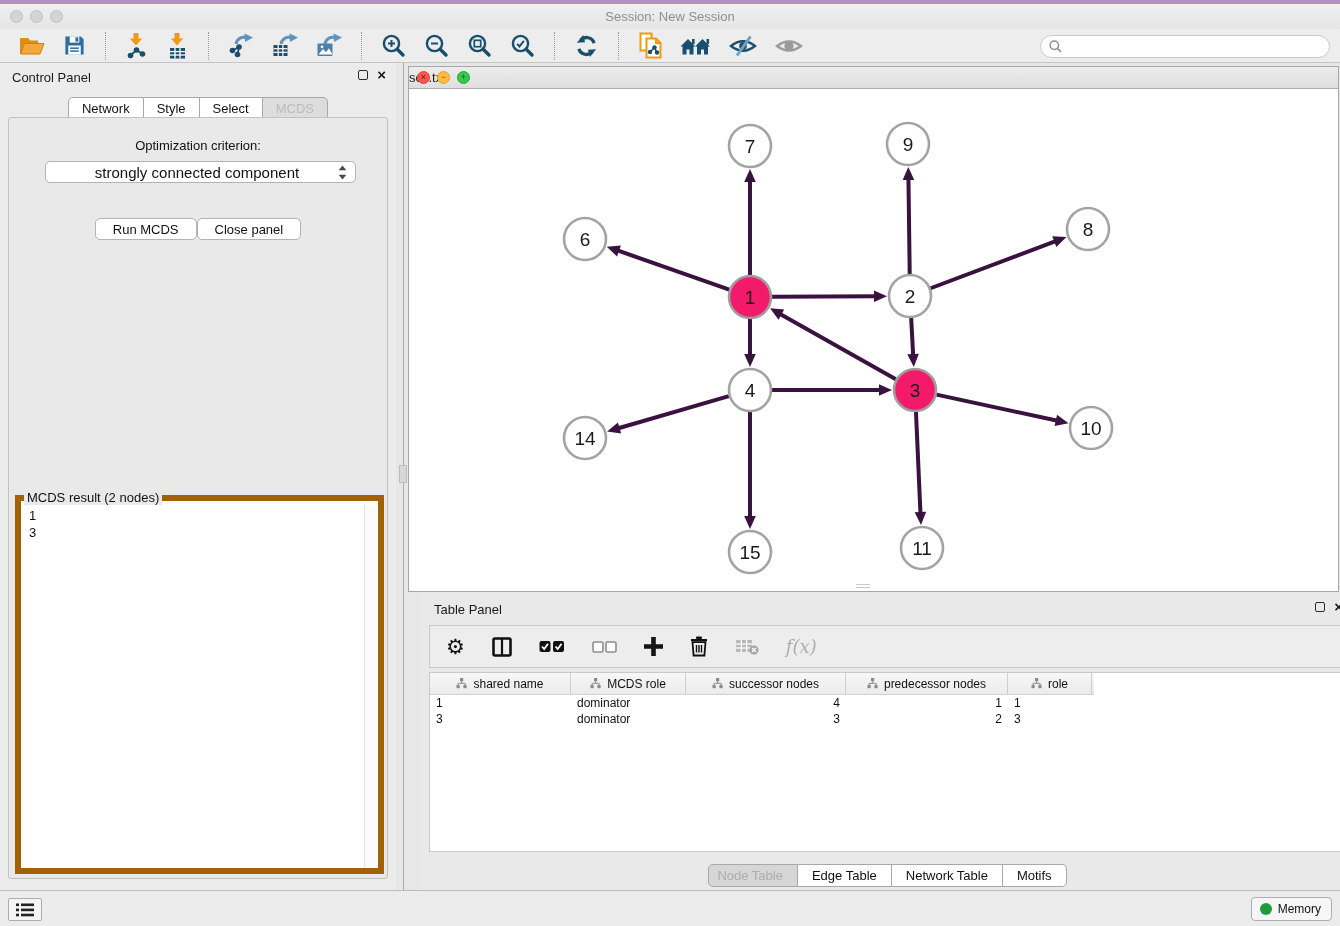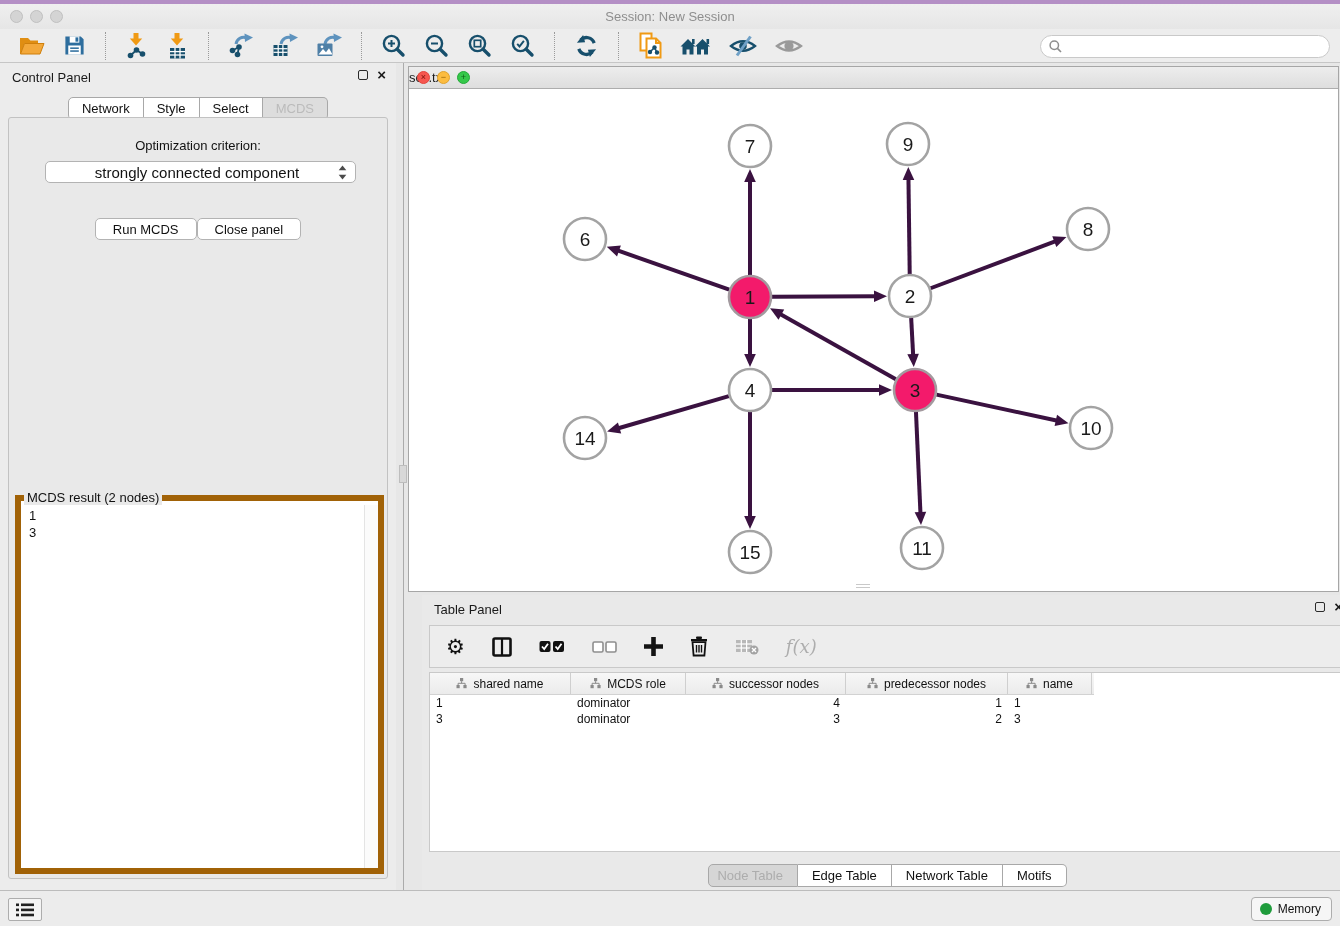--- a/index.html
+++ b/index.html
@@ -522,21 +522,21 @@
             </svg>
             <span>predecessor nodes</span>
           </div>
           <div class="tp-hcell" style="width: 84px;">
             <svg width="11" height="11" viewBox="0 0 11 11">
               <rect x="4" y="0" width="3.2" height="3.2" fill="#8A8A8A"></rect>
               <rect x="0.5" y="7" width="3.2" height="3.2" fill="#8A8A8A"></rect>
               <rect x="7.4" y="7" width="3.2" height="3.2" fill="#8A8A8A"></rect>
               <path d="M5.6 3.2v2.1M2.1 7V5.3h7V7" stroke="#8A8A8A" fill="none"></path>
             </svg>
-            <span>name</span>
+            <span>role</span>
           </div>
         </div>
       <div id="tp-rows">
           <div class="tp-row">
             <div class="tp-cell" style="width: 141px; text-align: left;">1</div>
             <div class="tp-cell" style="width: 115px; text-align: left;">dominator</div>
             <div class="tp-cell" style="width: 160px; text-align: right;">4</div>
             <div class="tp-cell" style="width: 162px; text-align: right;">1</div>
             <div class="tp-cell" style="width: 84px; text-align: left;">1</div>
           </div>

